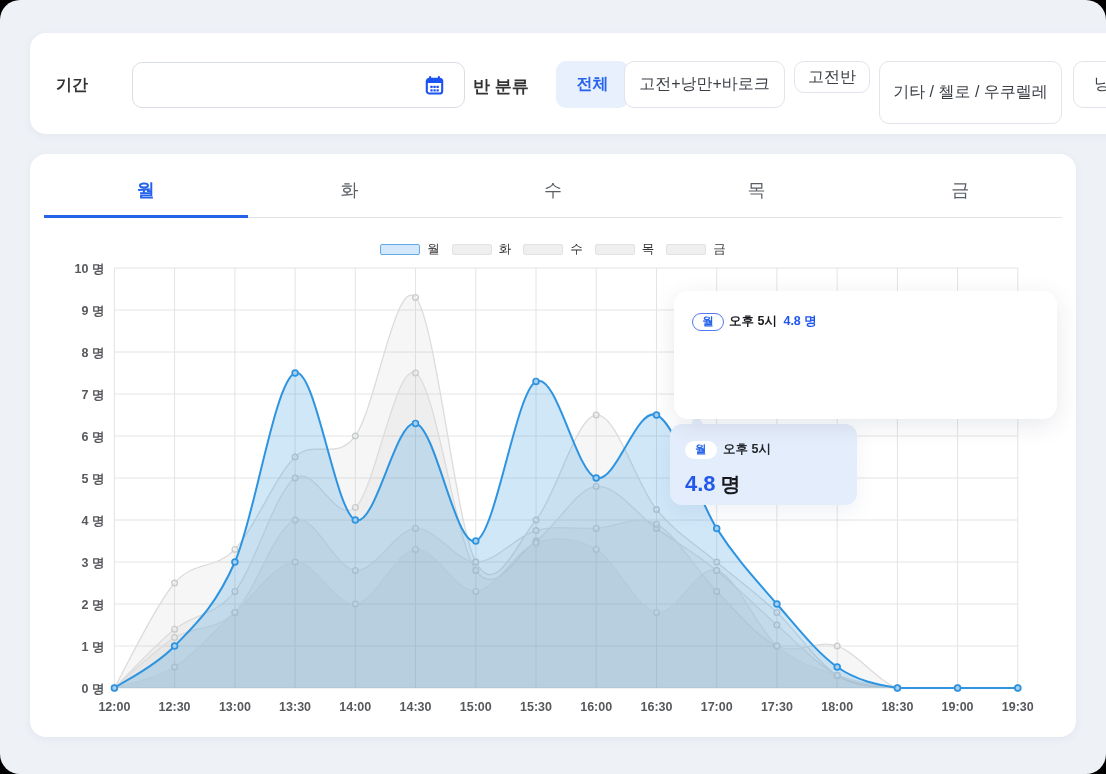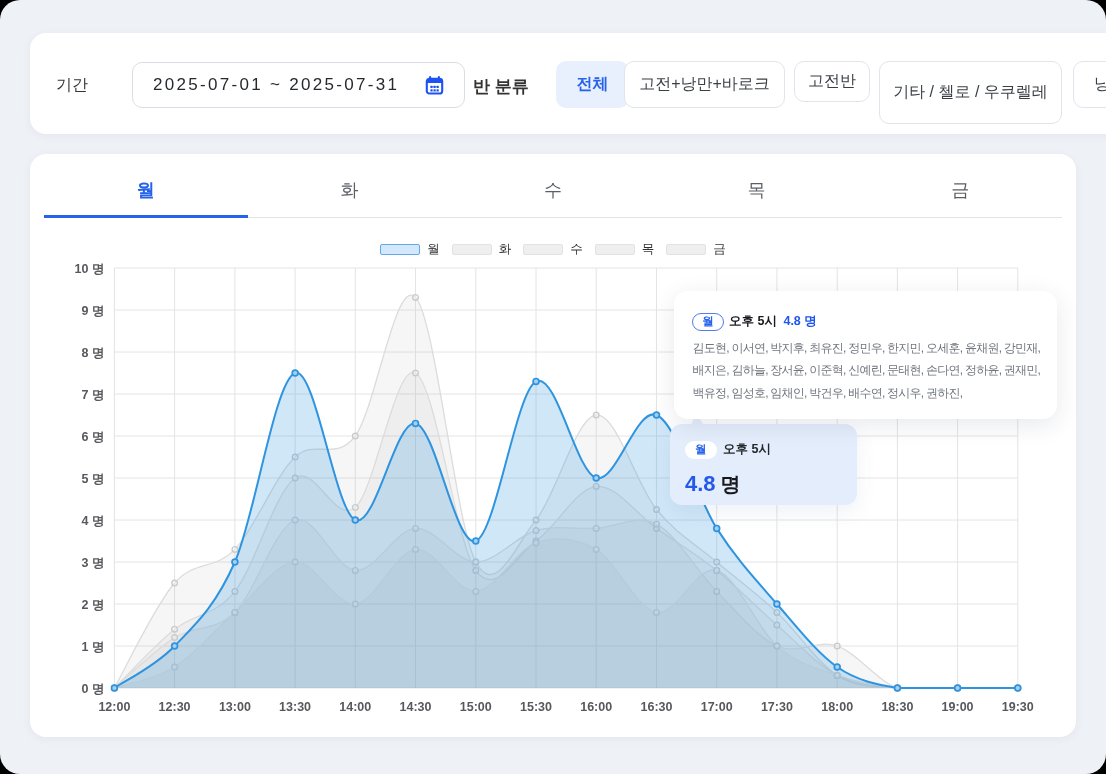--- a/index.html
+++ b/index.html
@@ -4,38 +4,37 @@
 *{margin:0;padding:0;box-sizing:border-box}
 html,body{width:1106px;height:774px;background:#000;font-family:"Liberation Sans",sans-serif;}
 .page{position:relative;width:1106px;height:774px;background:#eef1f6;border-radius:20px;overflow:hidden}
 .card{position:absolute;background:#fff;border-radius:16px;box-shadow:0 2px 10px rgba(30,50,90,0.05)}
 .abs{position:absolute}
 </style></head>
 <body>
 <div class="page">
 
   <div class="card" style="left:30px;top:33px;width:1102px;height:101px"></div>
-  <div class="abs" style="left:56px;top:75px;font-size:16px;font-weight:400;color:#333">기간</div>
+  <div class="abs" style="left:56px;top:75px;font-size:16px;font-weight:700;color:#333">기간</div>
   <div class="abs" style="left:132px;top:62px;width:333px;height:46px;border:1px solid #d9dee6;border-radius:10px;background:#fff"></div>
-  <div class="abs" style="left:153px;top:75px;font-size:17px;letter-spacing:2.3px;color:#26292e">2025-07-01 ~ 2025-07-31</div>
   <div class="abs" style="left:424px;top:75px"><svg width="21" height="21" viewBox="0 0 24 24" fill="none">
         <path d="M7 2.2v3M17 2.2v3" stroke="#1d53f2" stroke-width="2.4" stroke-linecap="round"></path>
         <rect x="3.2" y="4.2" width="17.6" height="17" rx="3" stroke="#1d53f2" stroke-width="2.4"></rect>
         <path d="M3.2 7.2a3 3 0 013-3h11.6a3 3 0 013 3v2H3.2v-2z" fill="#1d53f2"></path>
         <rect x="7.3" y="12.2" width="2.6" height="2.6" rx="0.6" fill="#1d53f2"></rect>
         <rect x="10.8" y="12.2" width="2.6" height="2.6" rx="0.6" fill="#1d53f2"></rect>
         <rect x="14.3" y="12.2" width="2.6" height="2.6" rx="0.6" fill="#1d53f2"></rect>
         <rect x="7.3" y="16.2" width="2.6" height="2.6" rx="0.6" fill="#1d53f2"></rect>
         <rect x="10.8" y="16.2" width="2.6" height="2.6" rx="0.6" fill="#1d53f2"></rect>
         <rect x="14.3" y="16.2" width="2.6" height="2.6" rx="0.6" fill="#1d53f2"></rect>
       </svg></div>
   <div class="abs" style="left:473px;top:75px;font-size:17px;font-weight:700;color:#333">반 분류</div>
   <div class="abs btn" style="left:556px;top:61px;width:73px;height:47px;background:#e8effd;border-radius:10px;color:#2563eb;font-weight:700;font-size:16px;display:flex;align-items:center;justify-content:center">전체</div>
   <div class="abs" style="left:624px;top:61px;width:161px;height:47px;background:#fff;border:1px solid #e1e4ea;border-radius:10px;color:#3a3f46;font-size:16px;display:flex;align-items:center;justify-content:center">고전+낭만+바로크</div>
-  <div class="abs" style="left:794px;top:61px;width:76px;height:41px;background:#fff;border:1px solid #e1e4ea;border-radius:10px;color:#3a3f46;font-size:16px;display:flex;align-items:center;justify-content:center">고전반</div>
+  <div class="abs" style="left:794px;top:61px;width:76px;height:32px;background:#fff;border:1px solid #e1e4ea;border-radius:10px;color:#3a3f46;font-size:16px;display:flex;align-items:center;justify-content:center">고전반</div>
   <div class="abs" style="left:879px;top:61px;width:183px;height:63px;background:#fff;border:1px solid #e1e4ea;border-radius:10px;color:#3a3f46;font-size:16px;display:flex;align-items:center;justify-content:center">기타 / 첼로 / 우쿠렐레</div>
   <div class="abs" style="left:1073px;top:61px;width:120px;height:47px;background:#fff;border:1px solid #e1e4ea;border-radius:10px;color:#3a3f46;font-size:16px;display:flex;align-items:center;justify-content:flex-start;padding-left:20px">낭만반</div>
 
   <div class="card" style="left:30px;top:154px;width:1046px;height:583px;overflow:hidden">
 
     <div class="abs" style="left:14px;top:0;width:1018px;height:64px;border-bottom:1.5px solid #e2e3e7">
       <div class="abs" style="left:0;top:4px;width:203.6px;height:64px;display:flex;align-items:center;justify-content:center;font-size:18px;font-weight:700;color:#2563eb">월</div>
       <div class="abs" style="left:203.6px;top:4px;width:203.6px;height:64px;display:flex;align-items:center;justify-content:center;font-size:18px;color:#5a5f66">화</div>
       <div class="abs" style="left:407.2px;top:4px;width:203.6px;height:64px;display:flex;align-items:center;justify-content:center;font-size:18px;color:#5a5f66">수</div>
       <div class="abs" style="left:610.8px;top:4px;width:203.6px;height:64px;display:flex;align-items:center;justify-content:center;font-size:18px;color:#5a5f66">목</div>
@@ -216,21 +215,20 @@
         <circle cx="987.8" cy="534.0" r="2.9" fill="#a9cfec" stroke="#2e94e0" stroke-width="1.7"></circle>
       </svg>
   </div>
 
   <div class="abs" style="left:674px;top:291px;width:383px;height:128px;background:#fff;border-radius:14px;box-shadow:0 6px 24px rgba(30,40,80,0.10);z-index:5">
     <div class="abs" style="left:18px;top:22px;height:17.5px;display:flex;align-items:center">
       <span style="display:inline-flex;align-items:center;justify-content:center;width:32px;height:17.5px;border:1px solid #537af0;border-radius:9px;color:#2563eb;font-size:11.5px;font-weight:700">월</span>
       <span style="margin-left:5px;font-size:12.5px;font-weight:700;color:#17191d">오후 5시</span>
       <span style="margin-left:6.5px;font-size:12.5px;font-weight:700;color:#1f57ee">4.8 명</span>
     </div>
-    <div class="abs" style="left:18.5px;top:46px;width:370px;font-size:12px;color:#70757d;line-height:22.4px;white-space:nowrap;letter-spacing:-0.75px">김도현, 이서연, 박지후, 최유진, 정민우, 한지민, 오세훈, 윤채원, 강민재,<br>배지은, 김하늘, 장서윤, 이준혁, 신예린, 문태현, 손다연, 정하윤, 권재민,<br>백유정, 임성호, 임채인, 박건우, 배수연, 정시우, 권하진,</div>
   </div>
 
   <div class="abs" style="left:670px;top:424px;width:187px;height:81px;background:#e4edfb;border-radius:12px;box-shadow:0 8px 20px rgba(60,90,150,0.08);z-index:4"></div>
   <div class="abs" style="left:689px;top:413px;width:0;height:0;border-left:7px solid transparent;border-right:11px solid transparent;border-bottom:17px solid #e4edfb;z-index:4"></div>
   <div class="abs" style="left:685px;top:441px;height:17.5px;display:flex;align-items:center;z-index:5">
     <span style="display:inline-flex;align-items:center;justify-content:center;width:31.5px;height:17.5px;background:#fff;border-radius:9px;color:#2563eb;font-size:11.5px;font-weight:700">월</span>
     <span style="margin-left:6.5px;font-size:12.5px;font-weight:700;color:#24272c">오후 5시</span>
   </div>
   <div class="abs" style="left:685px;top:471px;z-index:5"><span style="font-size:22px;font-weight:700;color:#2458ea">4.8</span><span style="margin-left:5px;font-size:20px;font-weight:700;color:#16181c">명</span></div>
 

